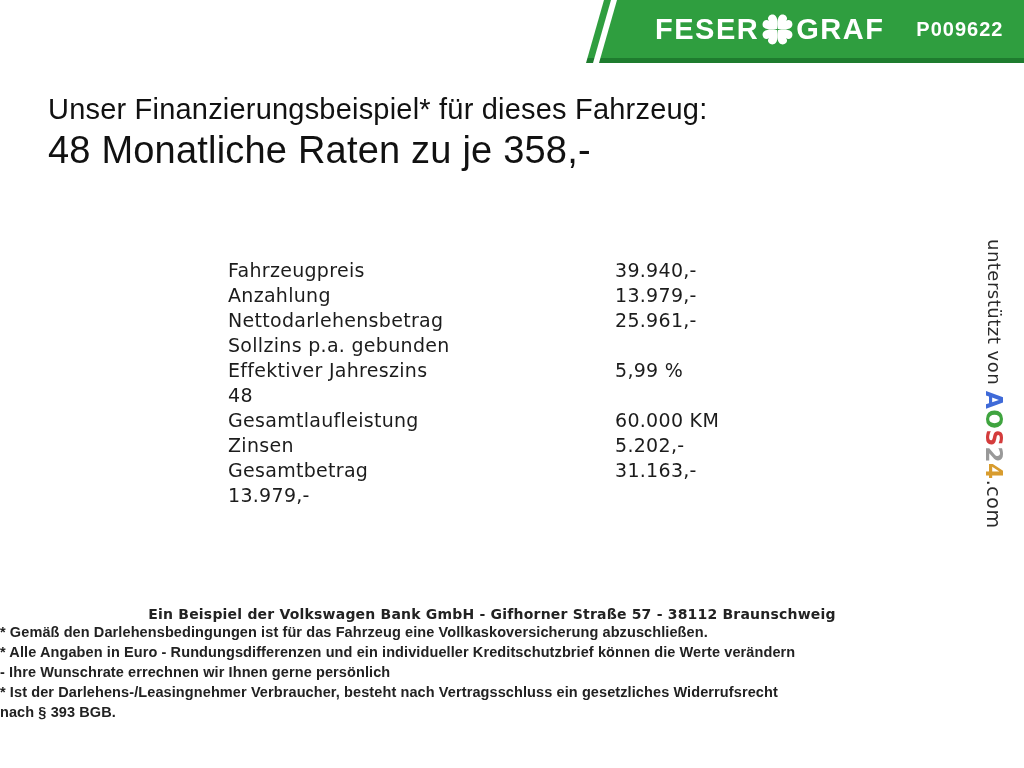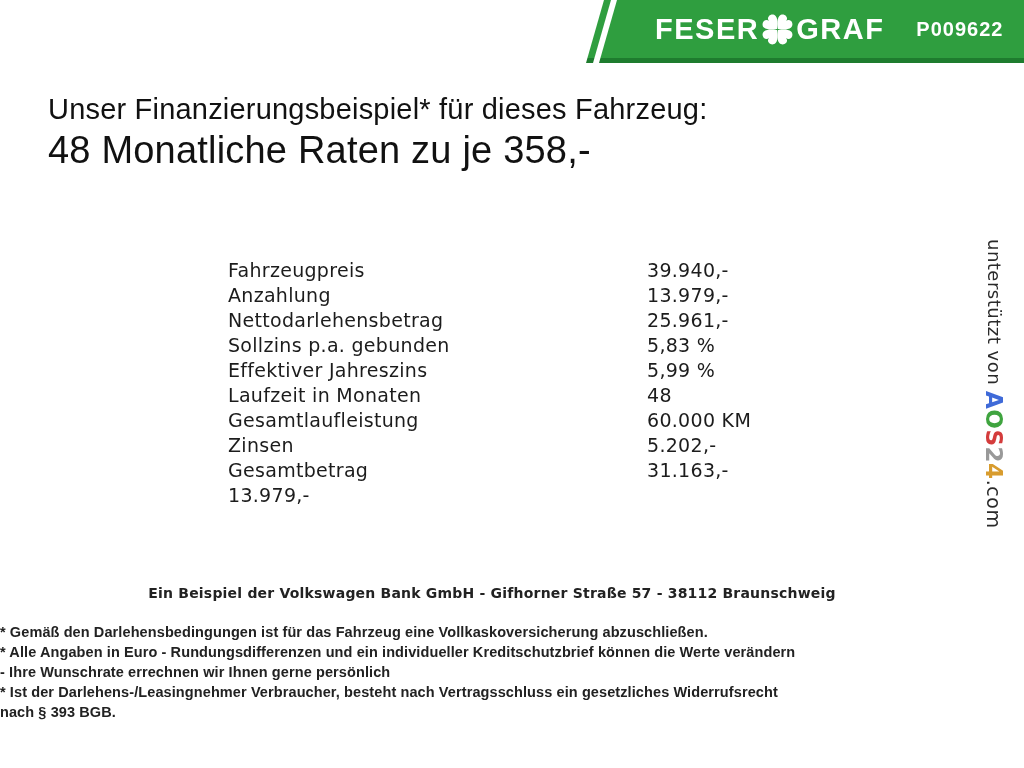--- a/index.html
+++ b/index.html
@@ -33,26 +33,26 @@
   }
   
   .title-block{position:absolute;top:91px;left:0;width:984px;text-align:left;padding-left:48px;}
   .title-line1{font-size:29px;line-height:37px;color:#111111;letter-spacing:0.2px;}
   .title-line2{font-size:38px;line-height:44px;color:#111111;letter-spacing:0.2px;}
   
   .finance-table{
     position:absolute;top:258px;left:228px;width:560px;
     font-family:"DejaVu Sans",sans-serif;font-size:19px;color:#1c1c1c;
   }
-  .finance-row{display:flex;height:25px;line-height:25px;letter-spacing:0.3px;gap:32px;}
+  .finance-row{display:flex;height:25px;line-height:25px;letter-spacing:0.3px;}
   .finance-label{width:387px;}
   .finance-value{flex:1;}
   
   .bank-line{
-    position:absolute;top:585px;left:0;width:984px;text-align:center;
+    position:absolute;top:606px;left:0;width:984px;text-align:center;
     font-family:"DejaVu Sans",sans-serif;font-weight:700;font-size:14px;
     letter-spacing:0.2px;color:#222222;
   }
   .disclaimers{
     position:absolute;top:622px;left:0;width:1004px;
     font-weight:700;font-size:14.5px;line-height:20px;color:#222222;
     font-family:"Liberation Sans",sans-serif;letter-spacing:0.1px;
   }
   
   .sidebar-vertical{
@@ -100,28 +100,26 @@
       <div class="finance-row">
         <div class="finance-label">Anzahlung</div>
         <div class="finance-value">13.979,-</div>
       </div>
       <div class="finance-row">
         <div class="finance-label">Nettodarlehensbetrag</div>
         <div class="finance-value">25.961,-</div>
       </div>
       <div class="finance-row">
         <div class="finance-label">Sollzins p.a. gebunden</div>
-        <div class="finance-value">5,83 %</div>
       </div>
       <div class="finance-row">
         <div class="finance-label">Effektiver Jahreszins</div>
         <div class="finance-value">5,99 %</div>
       </div>
       <div class="finance-row">
-        <div class="finance-label">Laufzeit in Monaten</div>
         <div class="finance-value">48</div>
       </div>
       <div class="finance-row">
         <div class="finance-label">Gesamtlaufleistung</div>
         <div class="finance-value">60.000 KM</div>
       </div>
       <div class="finance-row">
         <div class="finance-label">Zinsen</div>
         <div class="finance-value">5.202,-</div>
       </div>

